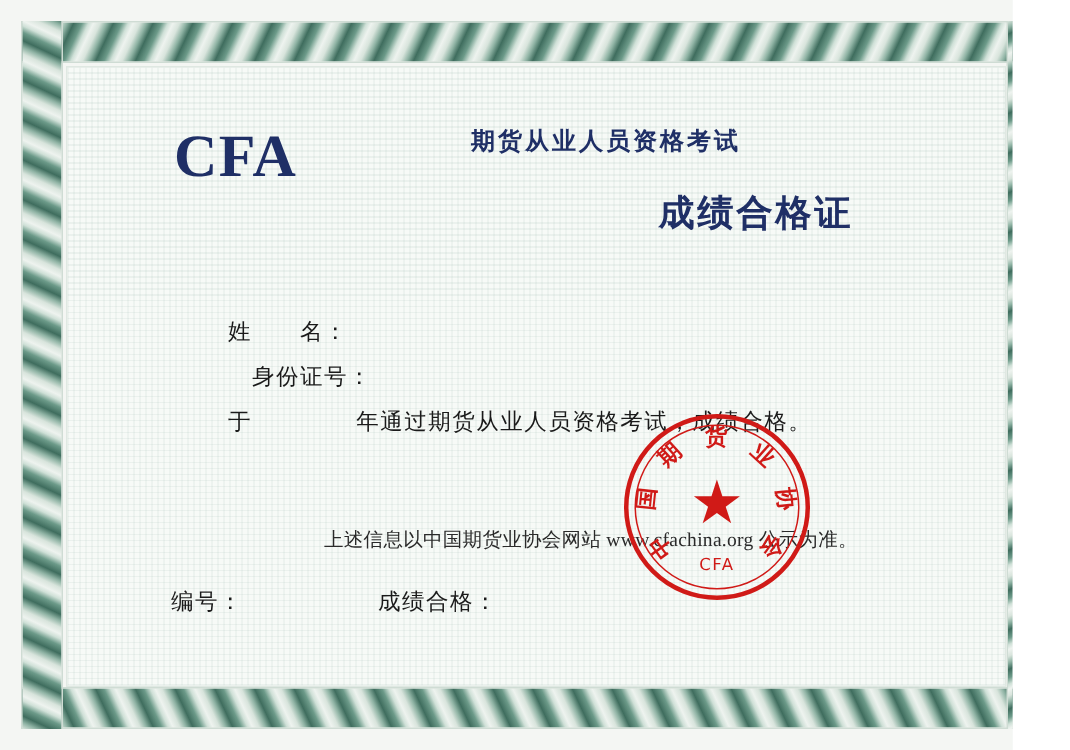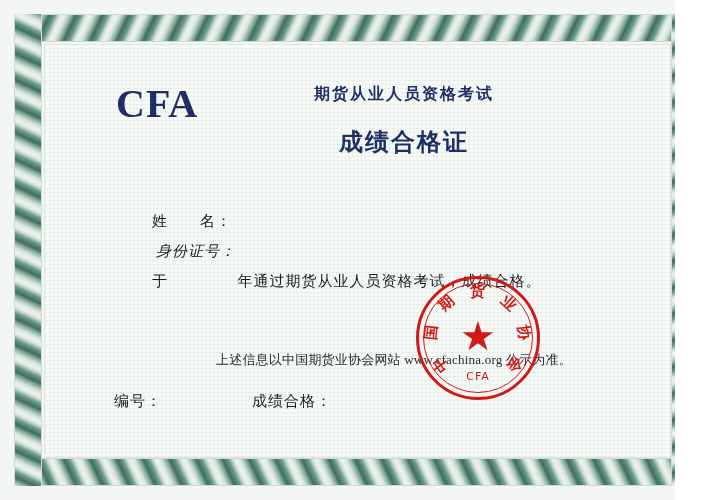--- a/index.html
+++ b/index.html
@@ -149,36 +149,36 @@
     font-size: 16px;
     font-weight: bold;
     color: #1f2f66;
     letter-spacing: 2px;
   }
   .title-sub {
     position: absolute;
     left: 195px;
     top: 82px;
     width: 330px;
-    text-align: center;
+    text-align: right;
     font-family: "DejaVu Sans", sans-serif;
     font-size: 24px;
     font-weight: bold;
     color: #1f2f66;
     letter-spacing: 2px;
   }
 
   .field-row {
     position: absolute;
     font-family: "DejaVu Sans", sans-serif;
     font-size: 15px;
     color: #1a1a1a;
   }
   .f-name  { left: 108px; top: 168px; letter-spacing: 1px; }
-  .f-id    { left: 112px; top: 198px; letter-spacing: 1px; font-style: italic; }
+  .f-id    { left: 124px; top: 198px; letter-spacing: 1px; }
   .f-stmt  { left: 108px; top: 228px; letter-spacing: 1px; }
   .f-stmt .gap { display: inline-block; width: 58px; }
 
   .footnote {
     position: absolute;
     left: 172px;
     top: 307px;
     font-family: Liberation Serif, serif;
     font-size: 13px;
     color: #2a2a2a;

